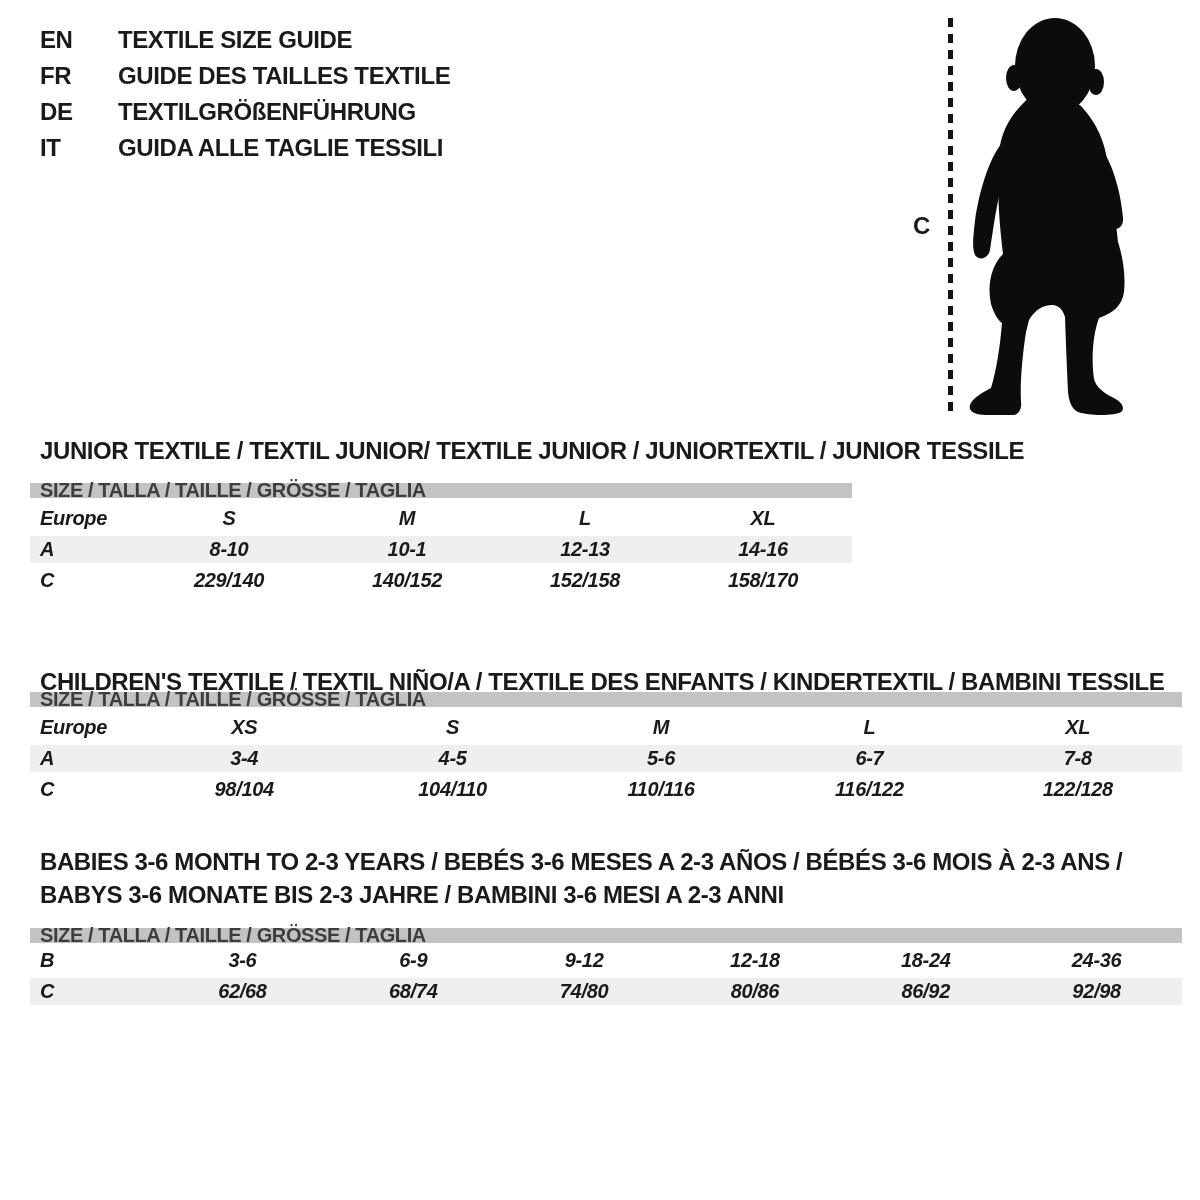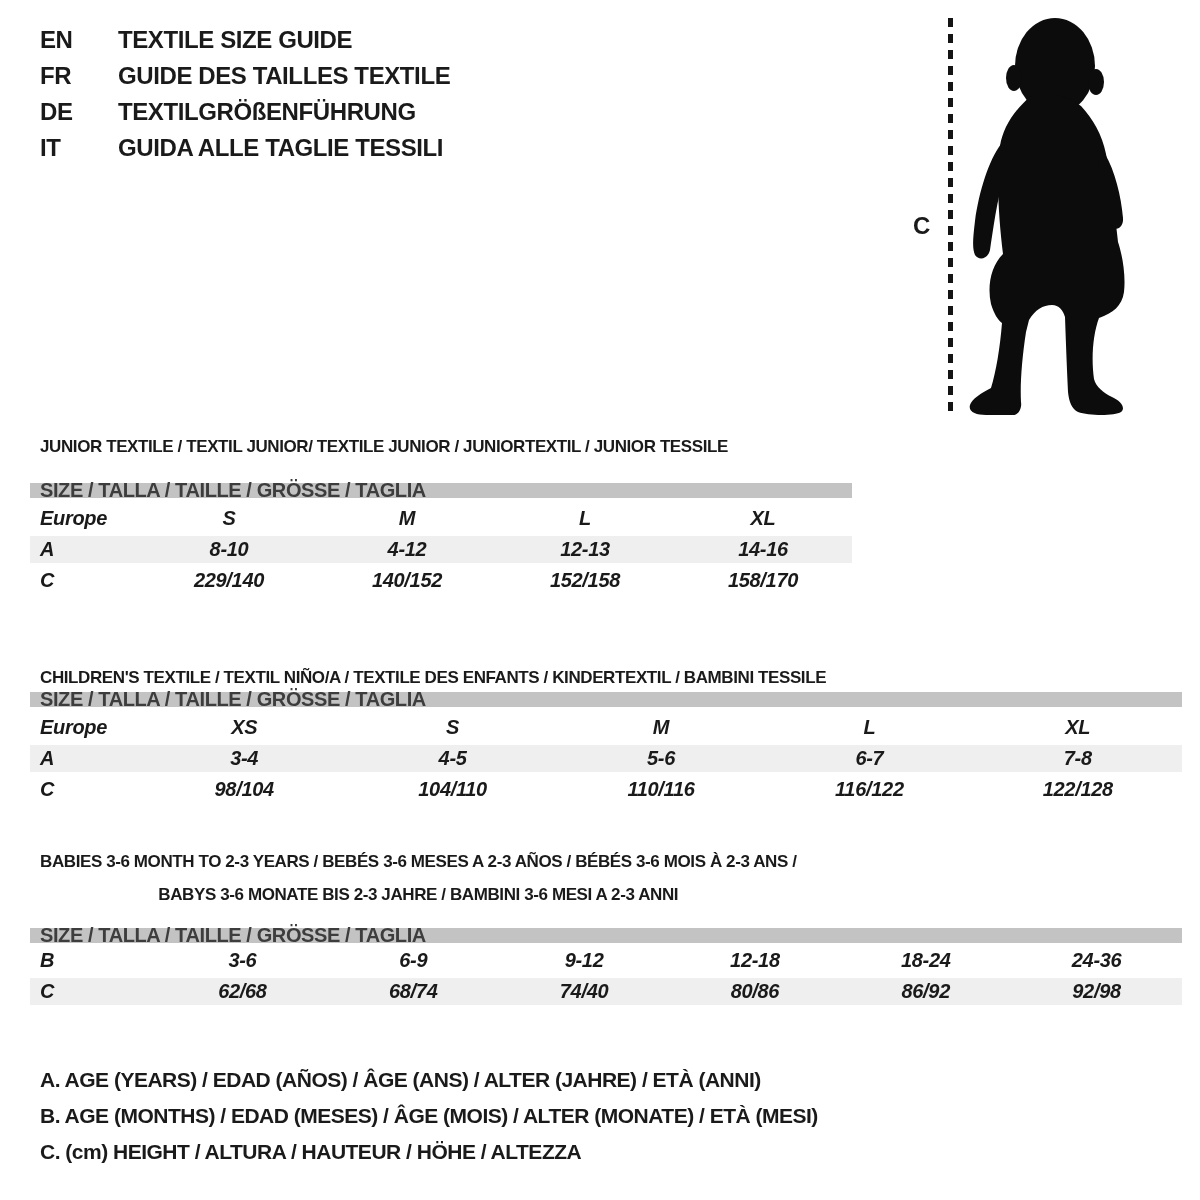--- a/index.html
+++ b/index.html
@@ -18,24 +18,24 @@
 
   
   .measure-line {
     position:absolute; left:948px; top:18px; width:5px; height:398px;
     background-image:repeating-linear-gradient(to bottom,#141414 0px,#141414 9px,transparent 9px,transparent 16px);
   }
   .measure-label { position:absolute; left:913px; top:212px; font-weight:bold; font-size:24px; }
   .baby-figure { position:absolute; left:963px; top:16px; width:172px; height:402px; }
 
   
-  .section-title { position:absolute; font-weight:bold; font-size:17px; letter-spacing:-0.4px; white-space:nowrap; }
+  .section-title { position:absolute; font-weight:bold; font-size:24px; letter-spacing:-0.4px; white-space:nowrap; }
   .title-junior { left:40px; top:437px; }
   .title-children { left:40px; top:668px; }
-  .title-babies { left:40px; top:845px; line-height:33px;text-align:center; }
+  .title-babies { left:40px; top:845px; line-height:33px; }
 
   
   .size-table { position:absolute; }
   .table-junior { left:30px; top:483px; width:822px; }
   .table-children { left:30px; top:692px; width:1152px; }
   .table-babies { left:30px; top:928px; width:1152px; }
 
   .size-bar {
     height:15px; background:#c3c3c3; display:flex; align-items:center;
     padding-left:10px; box-sizing:border-box; margin-bottom:5px;
@@ -131,21 +131,21 @@
     <div class="trow">
       <span class="rlabel">Europe</span>
       <span class="cell">S</span>
       <span class="cell">M</span>
       <span class="cell">L</span>
       <span class="cell">XL</span>
     </div>
     <div class="trow shaded">
       <span class="rlabel">A</span>
       <span class="cell">8-10</span>
-      <span class="cell">4-12</span>
+      <span class="cell">10-1</span>
       <span class="cell">12-13</span>
       <span class="cell">14-16</span>
     </div>
     <div class="trow">
       <span class="rlabel">C</span>
       <span class="cell">229/140</span>
       <span class="cell">140/152</span>
       <span class="cell">152/158</span>
       <span class="cell">158/170</span>
     </div>
@@ -192,26 +192,21 @@
       <span class="cell">6-9</span>
       <span class="cell">9-12</span>
       <span class="cell">12-18</span>
       <span class="cell">18-24</span>
       <span class="cell">24-36</span>
     </div>
     <div class="trow shaded">
       <span class="rlabel">C</span>
       <span class="cell">62/68</span>
       <span class="cell">68/74</span>
-      <span class="cell">74/40</span>
+      <span class="cell">74/80</span>
       <span class="cell">80/86</span>
       <span class="cell">86/92</span>
       <span class="cell">92/98</span>
     </div>
   </div>
 
-  <div class="legend">
-    <div class="legend-line">A. AGE (YEARS) / EDAD (AÑOS) / ÂGE (ANS) / ALTER (JAHRE) / ETÀ (ANNI)</div>
-    <div class="legend-line">B. AGE (MONTHS) / EDAD (MESES) / ÂGE (MOIS) / ALTER (MONATE) / ETÀ (MESI)</div>
-    <div class="legend-line">C. (cm) HEIGHT / ALTURA / HAUTEUR / HÖHE / ALTEZZA</div>
-  </div>
 
 </div>
 
 </body></html>

